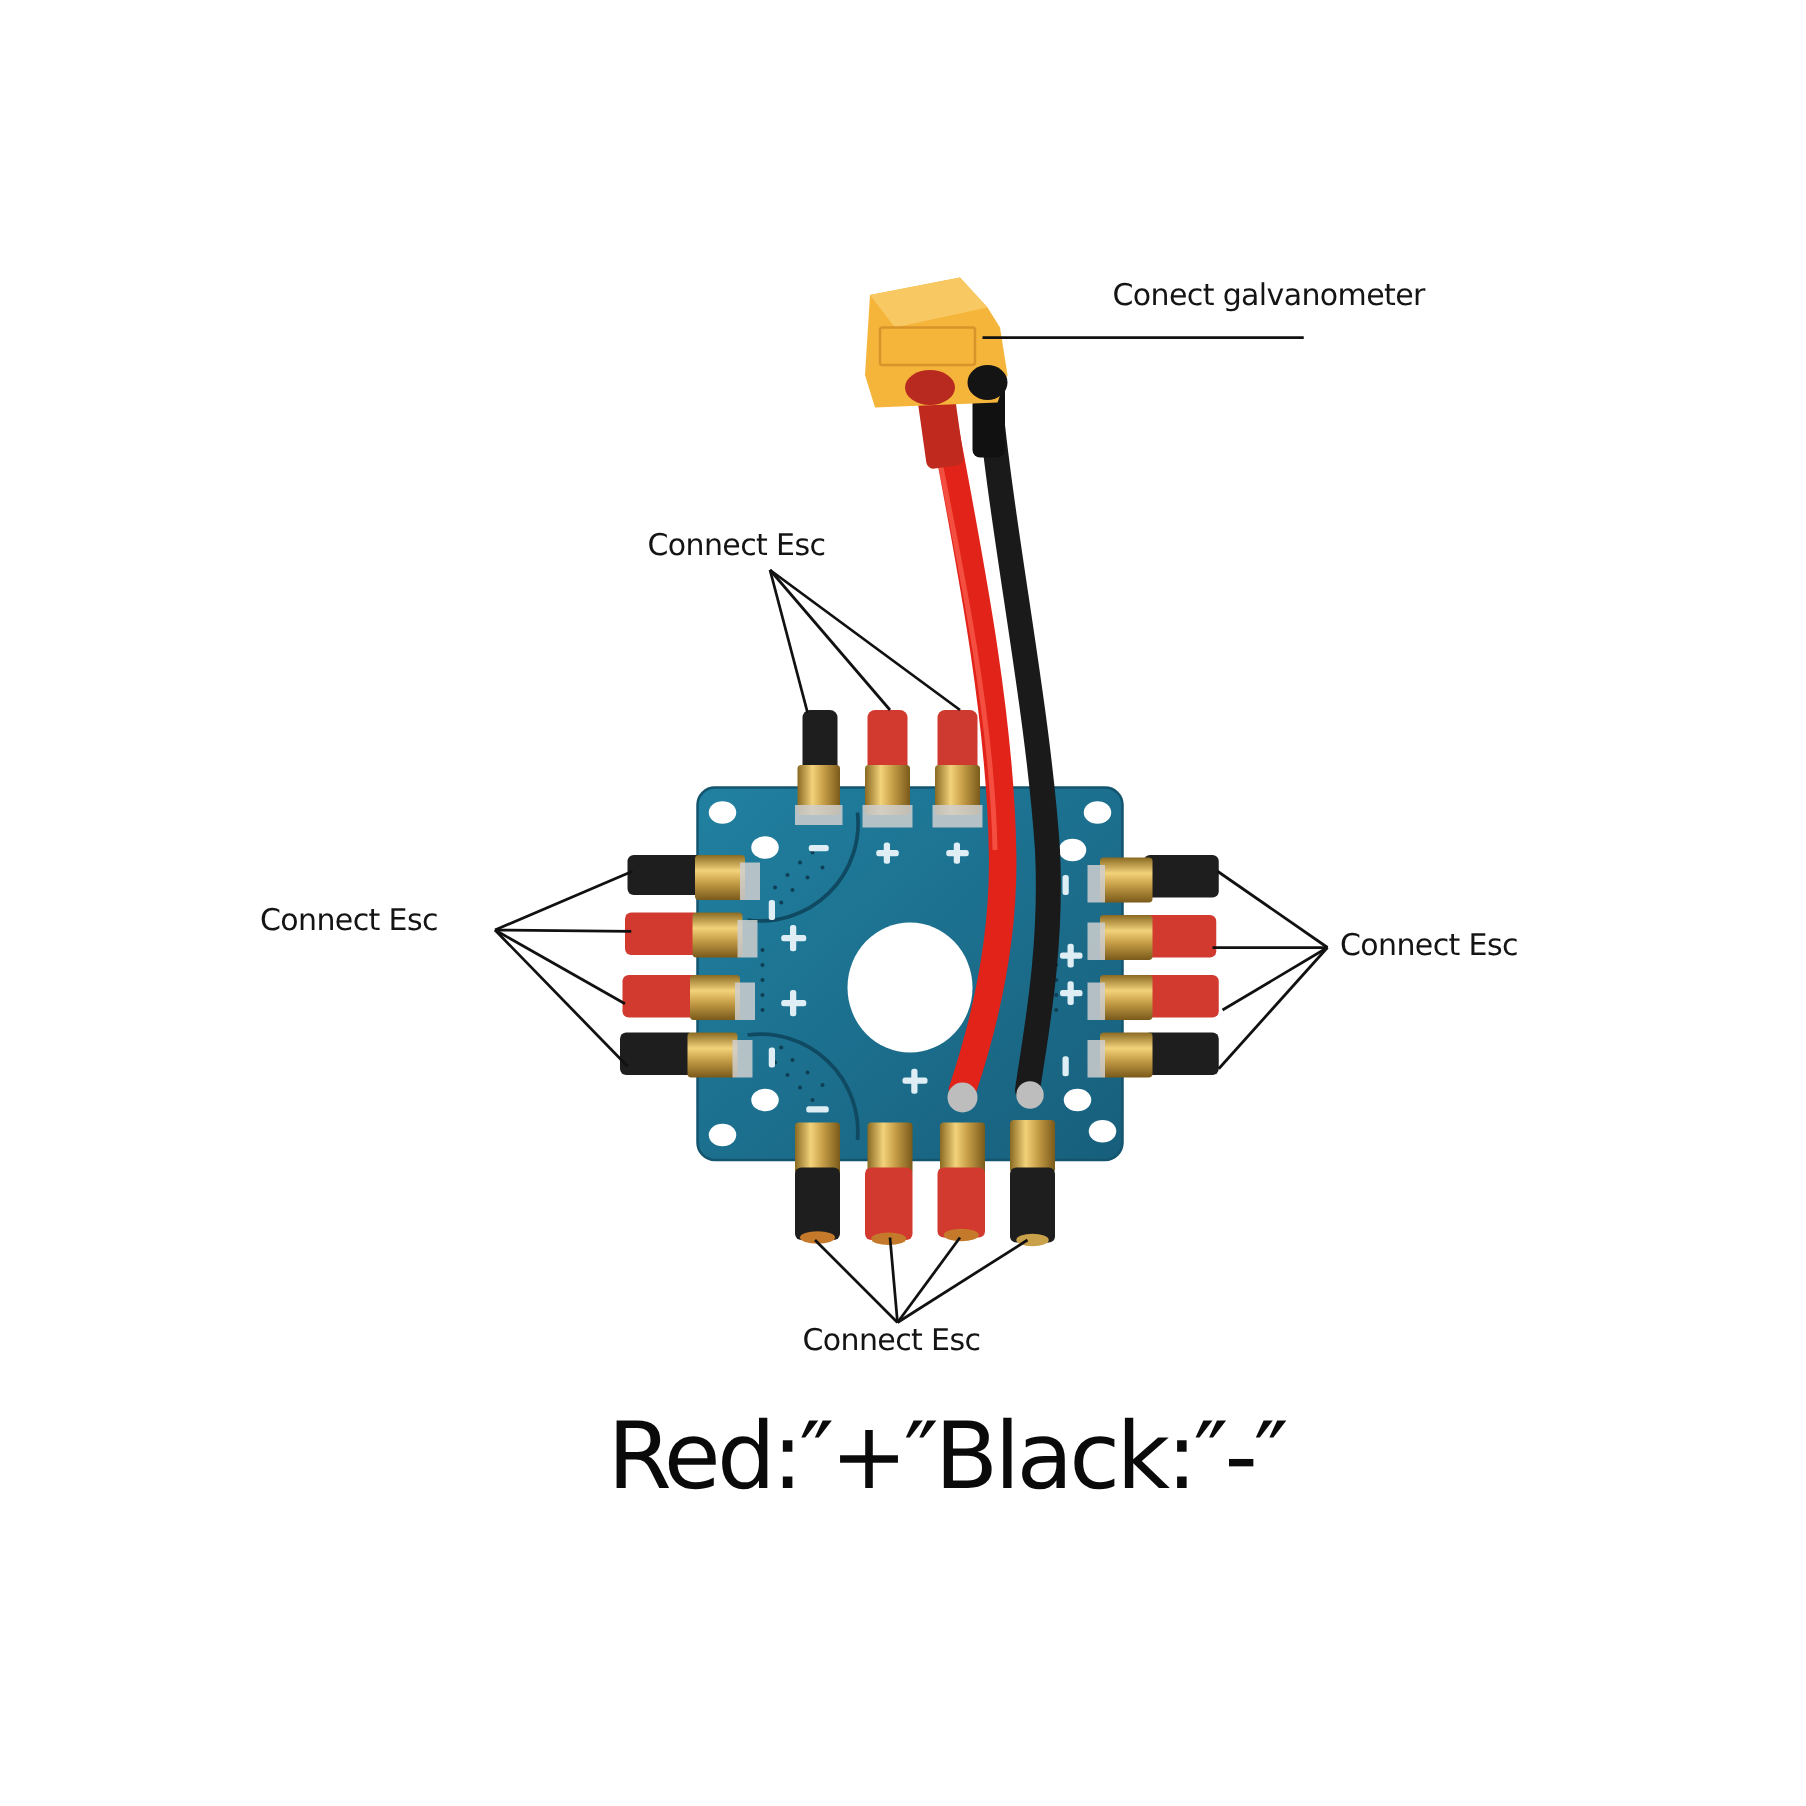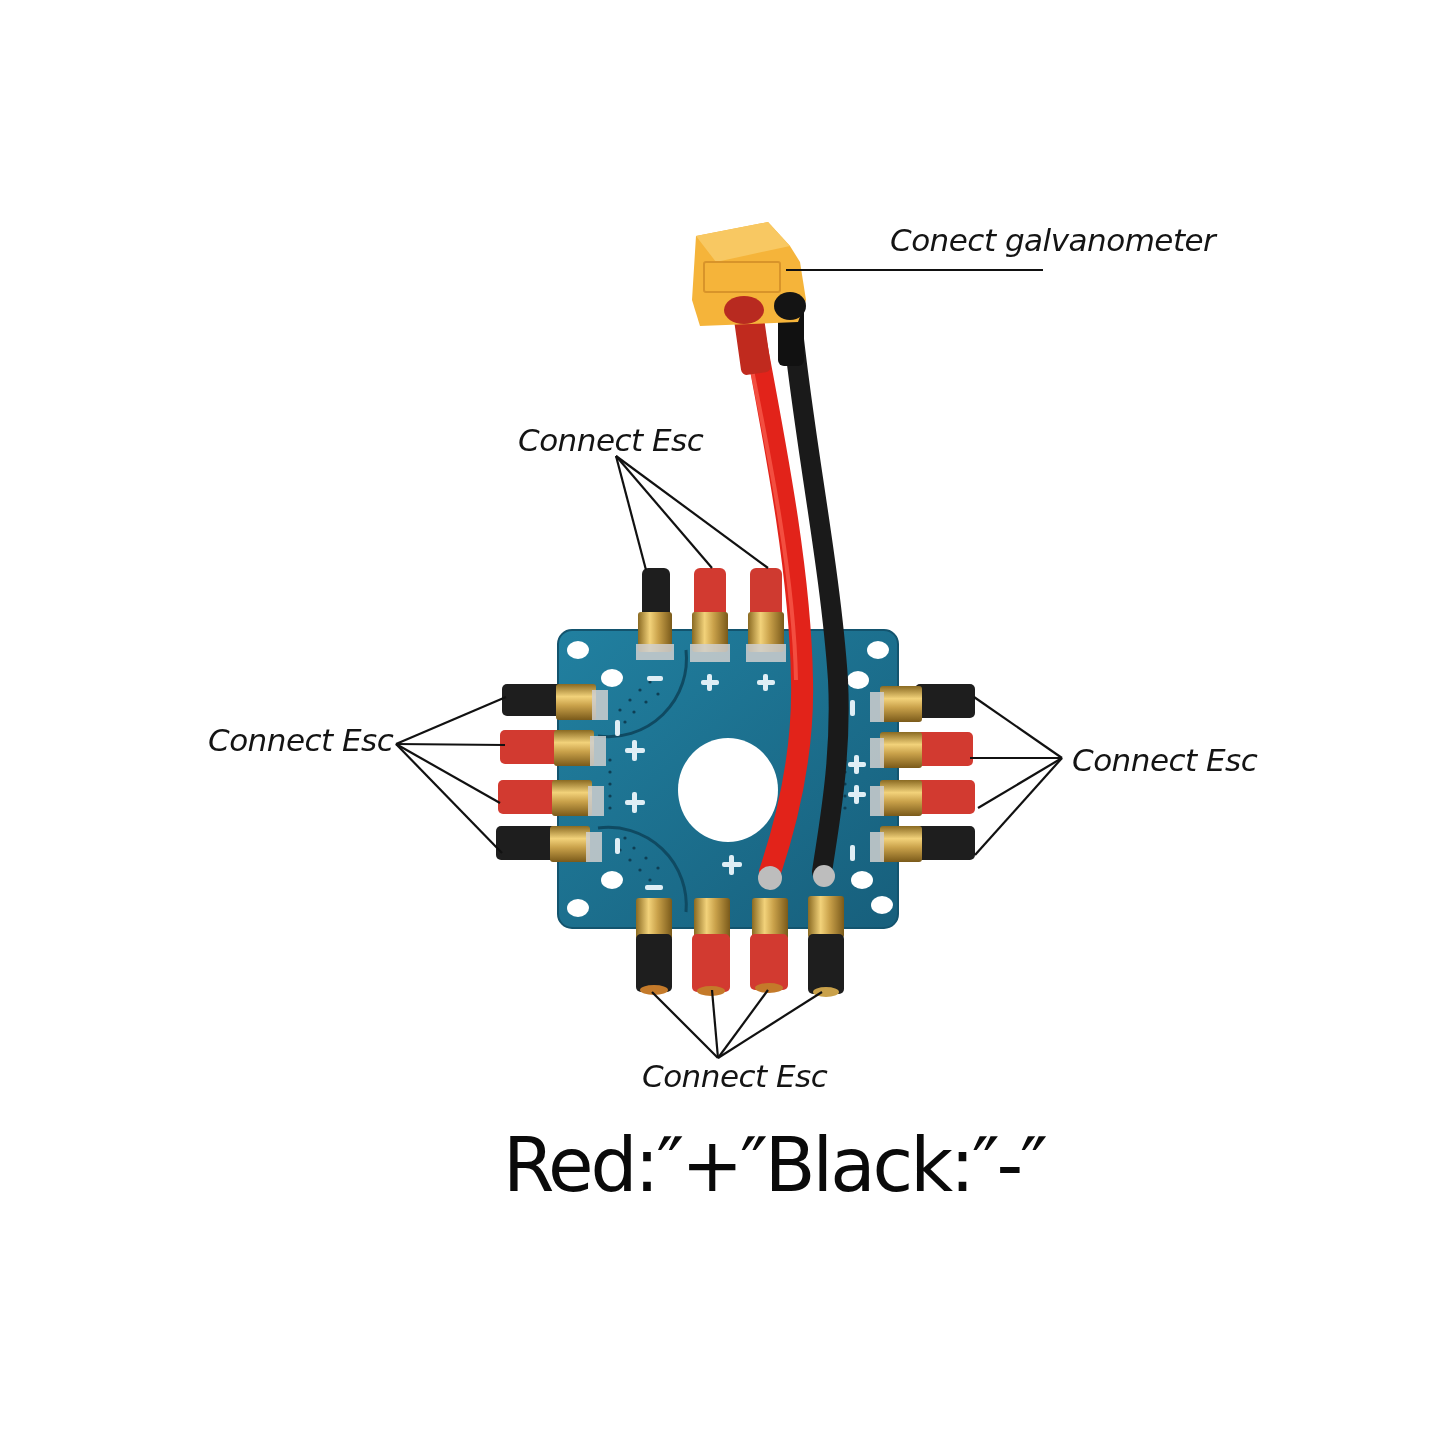--- a/index.html
+++ b/index.html
@@ -1,20 +1,20 @@
 <!DOCTYPE html>
 <html><head>
   <meta charset="utf-8">
   <style>
     html, body { margin: 0; padding: 0; background: #ffffff; }
     body { width: 1445px; height: 1445px; position: relative; overflow: hidden; font-family: "DejaVu Sans", "Liberation Sans", sans-serif; }
     #stage { position: absolute; left: 0; top: 0; width: 1445px; height: 1445px; }
     .label { position: absolute; color: #141414; white-space: nowrap; letter-spacing: -0.5px; }
-    .lbl-small { font-size: 31px; font-style: italic; }
-    #legend { position: absolute; left: 503px; top: 1122px; font-size: 74px; letter-spacing: -3px; color: #0a0a0a; white-space: nowrap; }
+    .lbl-small { font-size: 24px; }
+    #legend { position: absolute; left: 486px; top: 1122px; font-size: 74px; letter-spacing: -3px; color: #0a0a0a; white-space: nowrap; }
   </style>
 </head>
 <body>
 
 <svg id="stage" viewBox="0 0 1445 1445" xmlns="http://www.w3.org/2000/svg">
   <defs>
     <linearGradient id="goldGradV" x1="0" y1="0" x2="1" y2="0">
       <stop offset="0" stop-color="#8a6a22"></stop>
       <stop offset="0.35" stop-color="#f2d27a"></stop>
       <stop offset="0.6" stop-color="#c9a14a"></stop>

